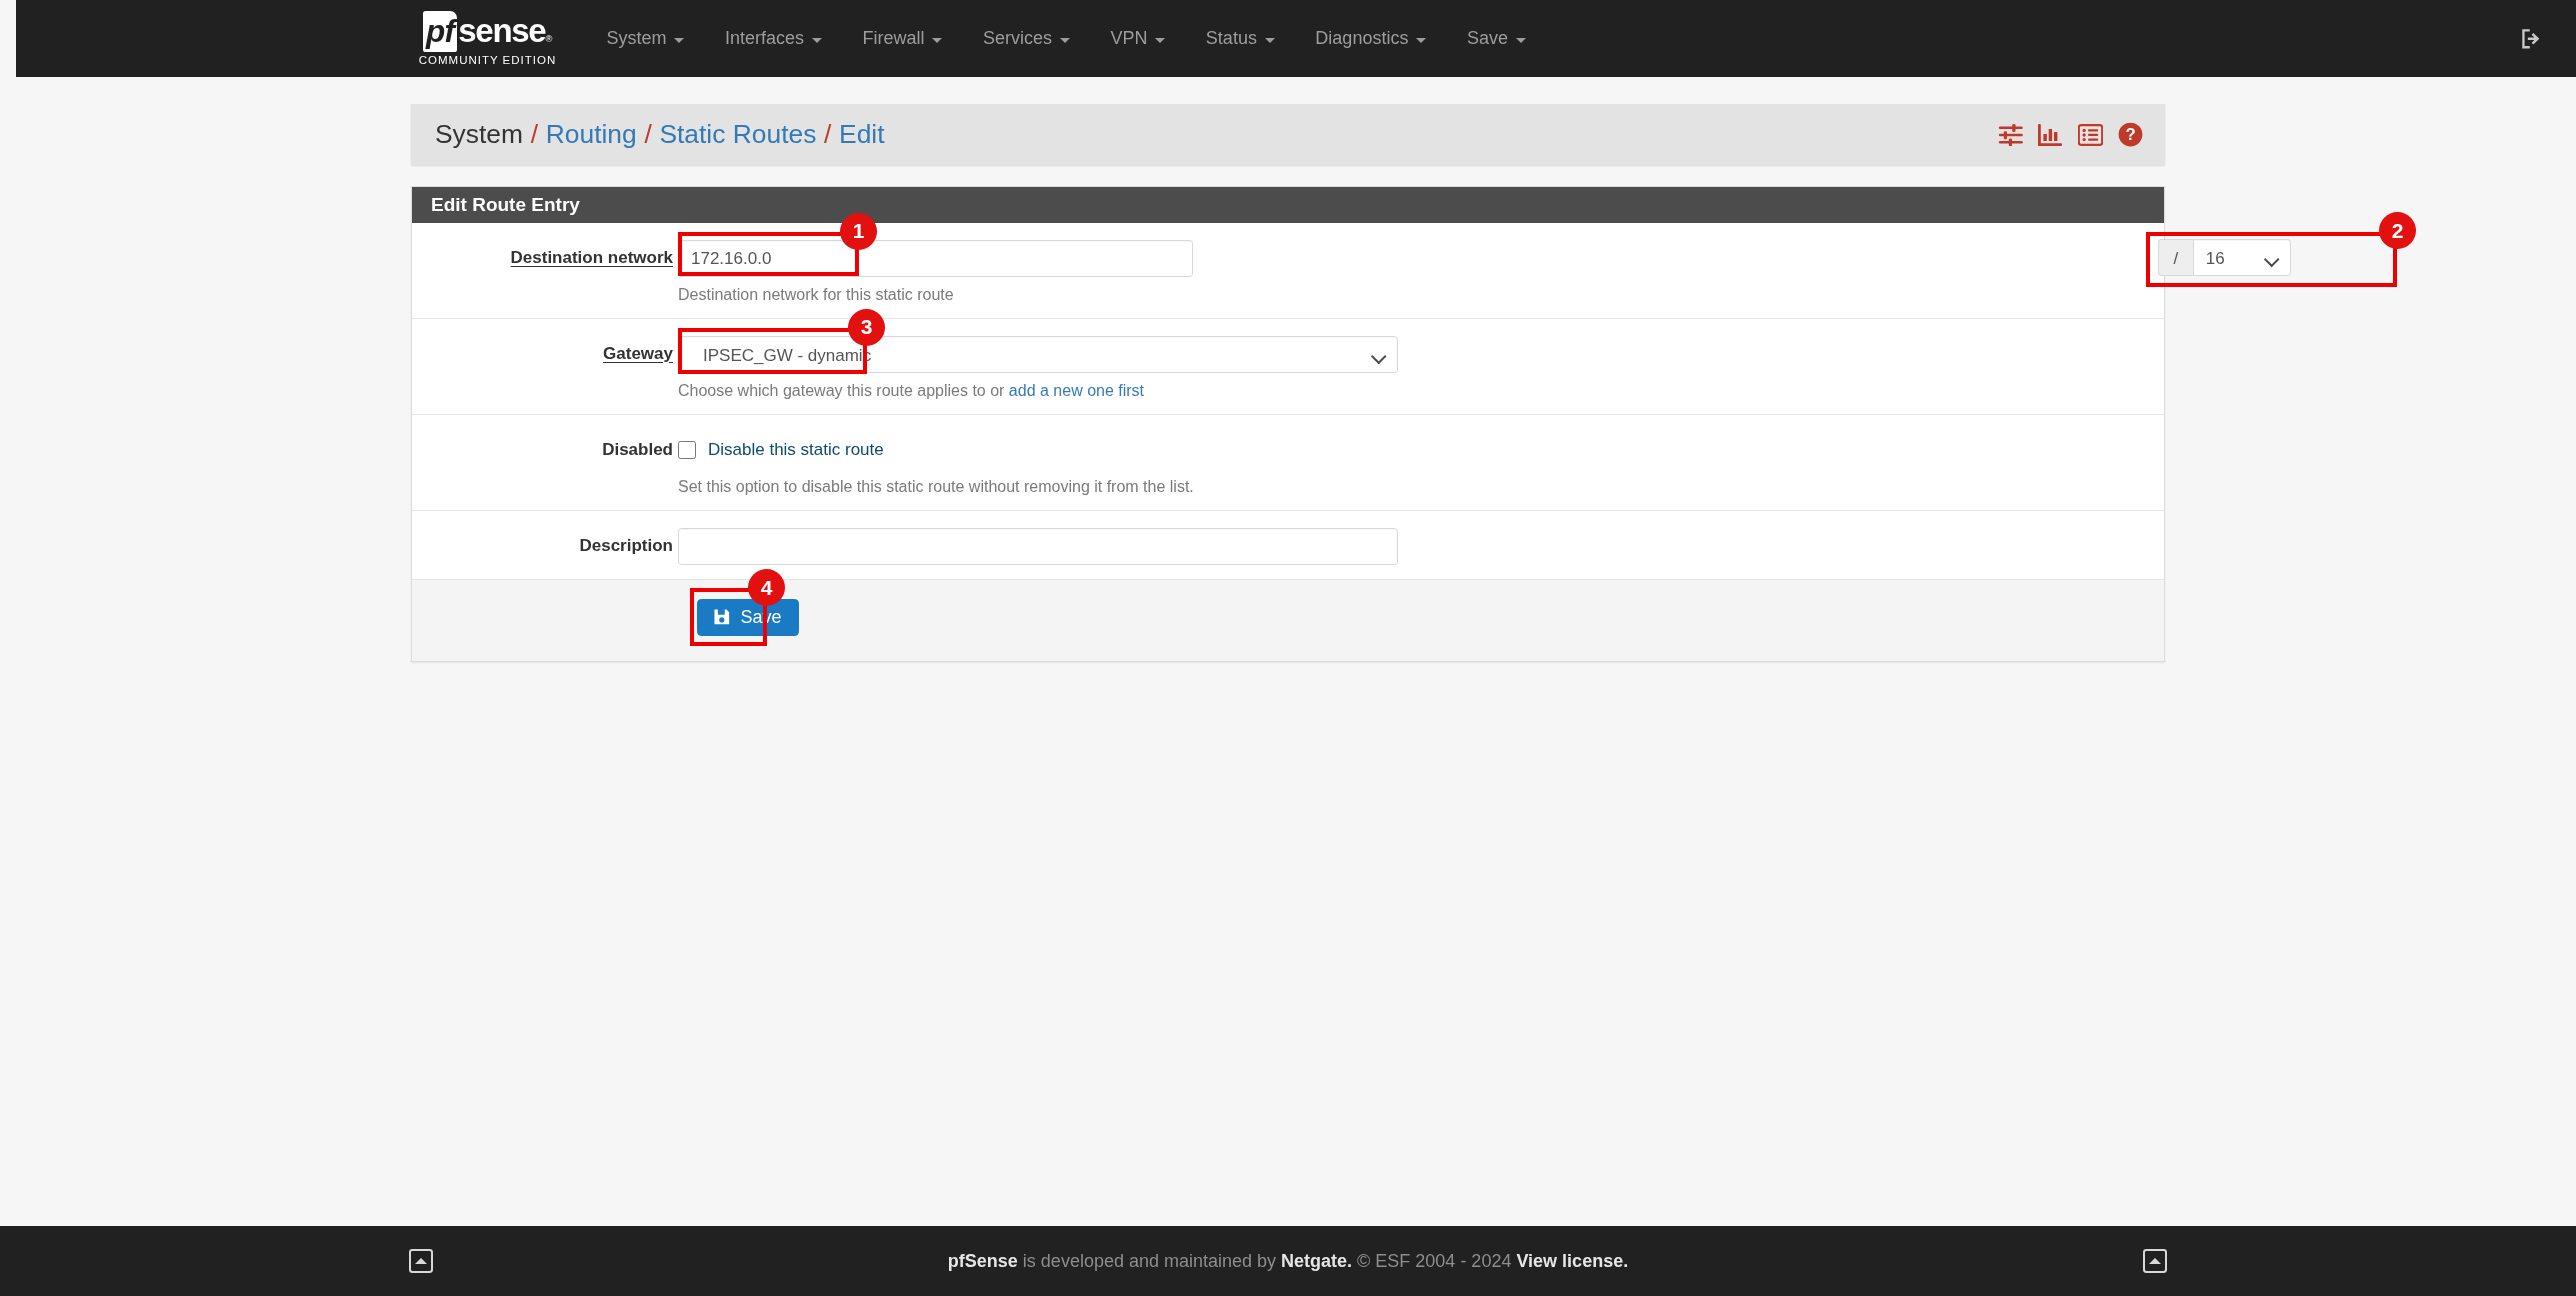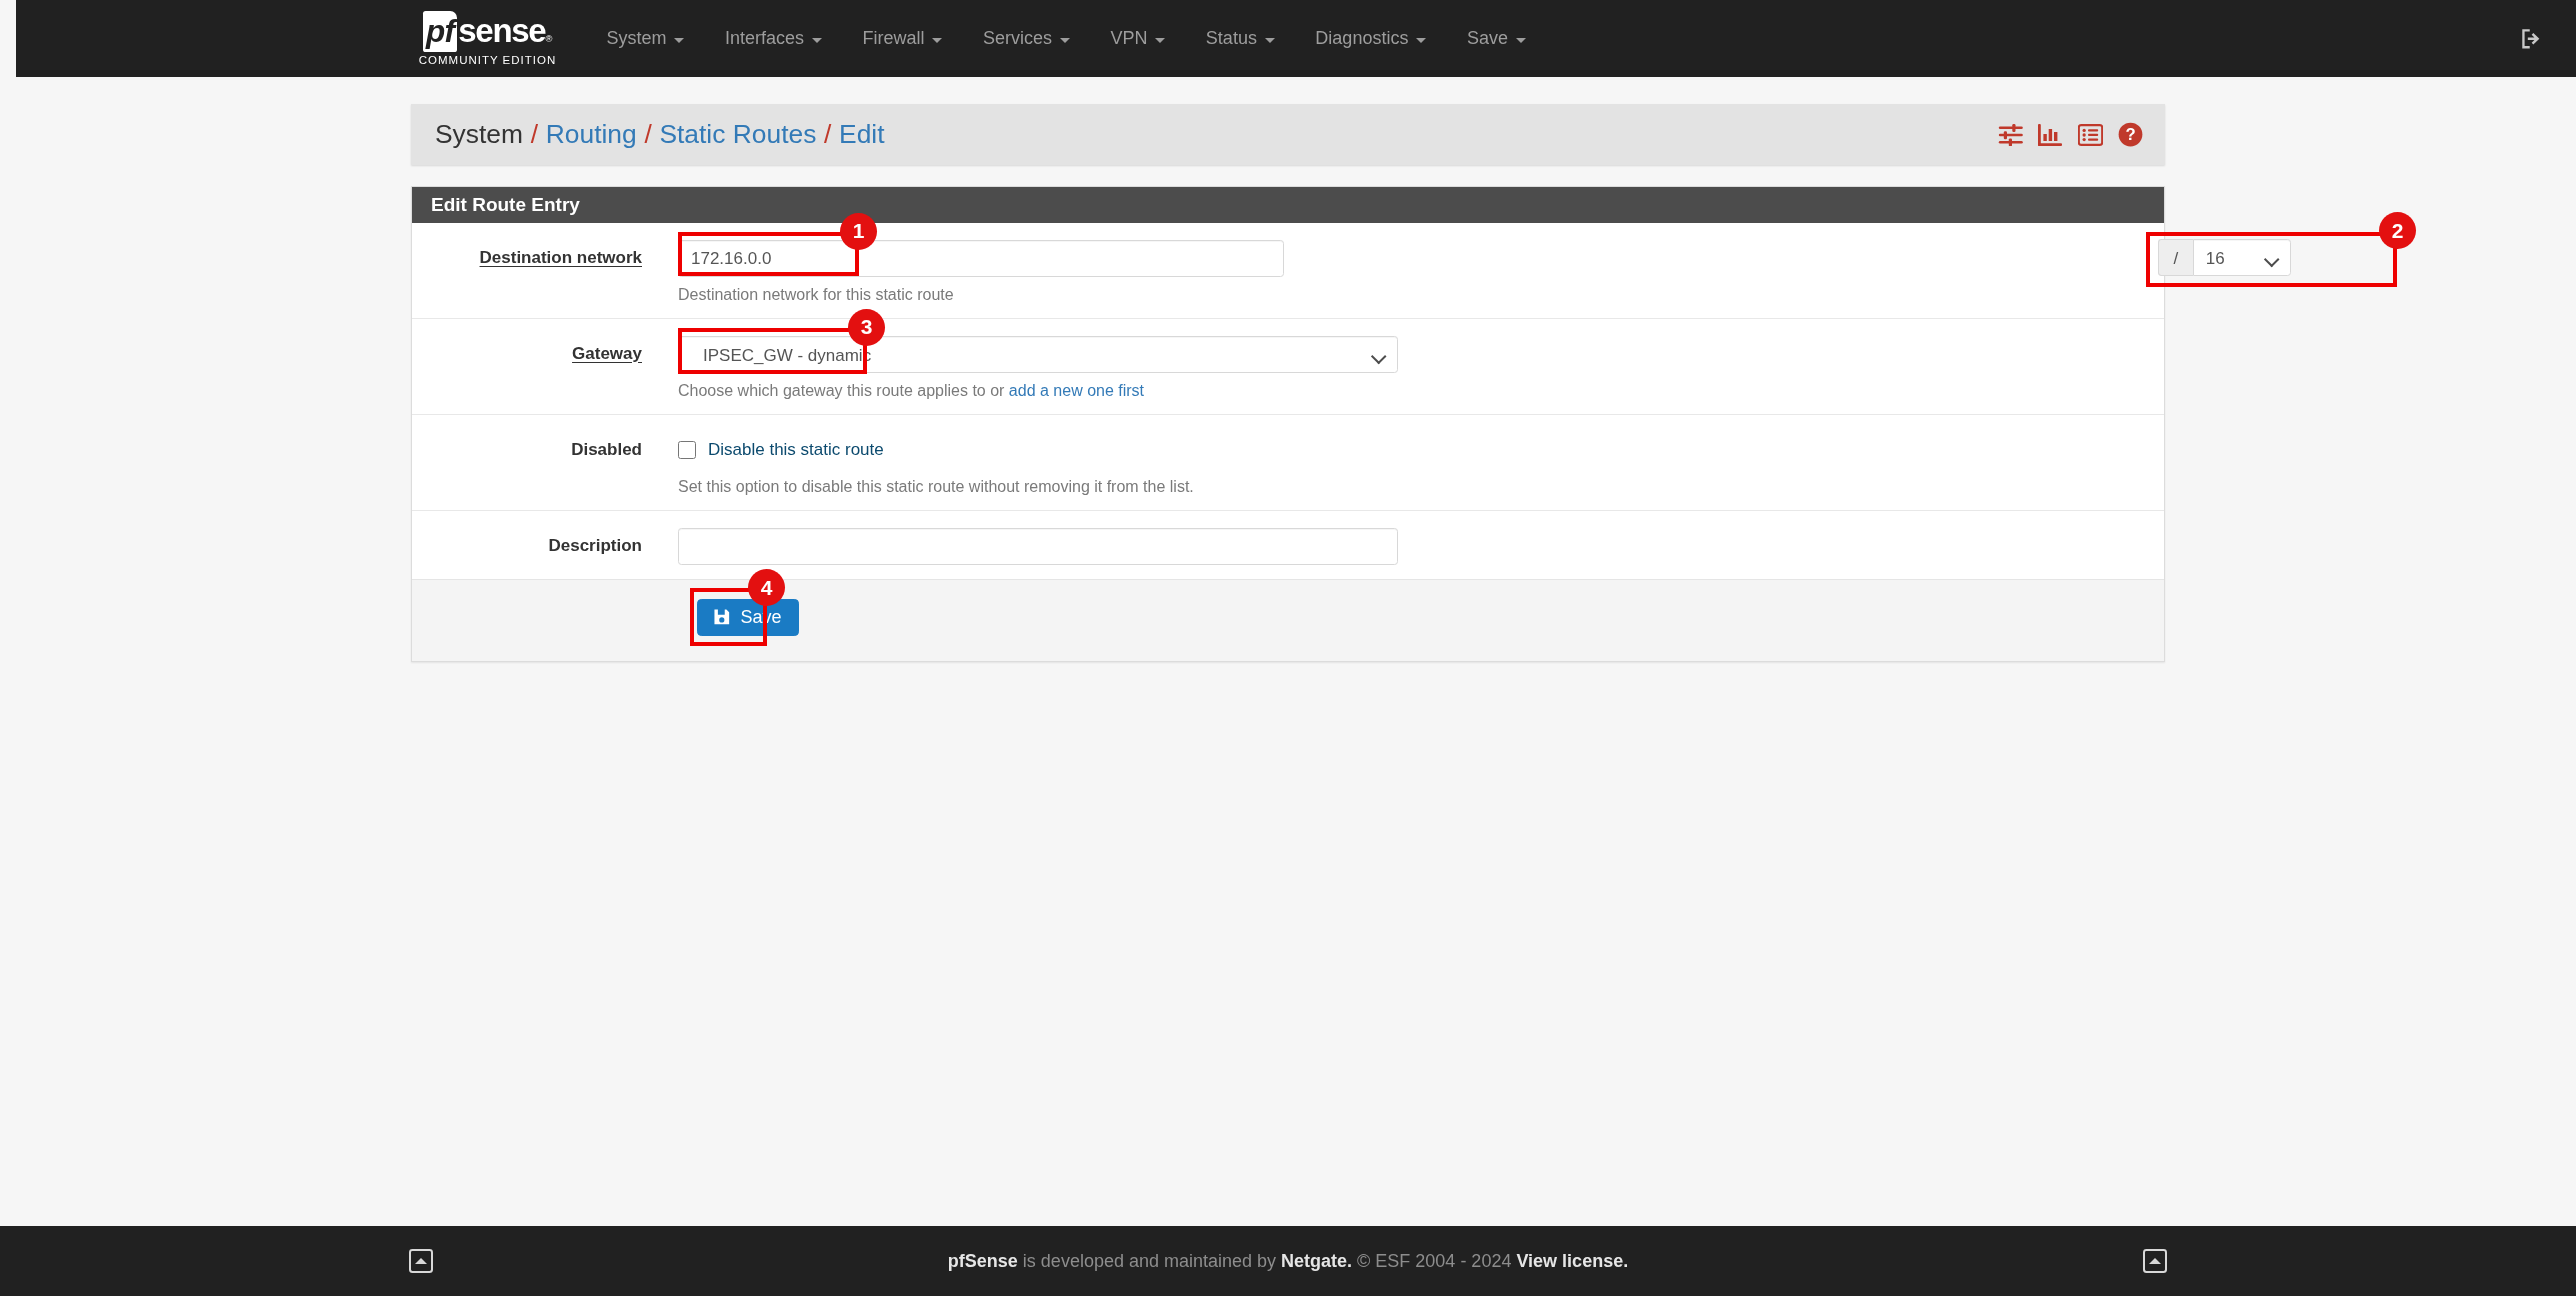--- a/index.html
+++ b/index.html
@@ -137,21 +137,21 @@
     border-bottom: 0.9px solid #e8e8e8;
     position: relative;
     min-height: 53px;
   }
   .form-row:last-of-type { border-bottom: none; }
 
   .col-label {
     width: 266px;
     flex: 0 0 266px;
     text-align: right;
-    padding-right: 36px;
+    padding-right: 5px;
     padding-top: 7.7px;
     font-size: 17px;
     font-weight: bold;
     color: #333;
   }
   .lbl-underline { text-decoration: underline; text-underline-offset: 2.6px; }
   .col-field { flex: 1 1 auto; padding-bottom: 13.6px; }
 
   .inp {
     display: block;
@@ -159,21 +159,21 @@
     border: 0.9px solid #d8d8d8;
     border-radius: 3.4px;
     background: #fff;
     font-size: 17px;
     color: #555;
     padding: 0 12px;
     line-height: 37px;
     font-family: "Liberation Sans", sans-serif;
     box-shadow: inset 0 0.9px 0.9px rgba(0,0,0,0.04);
   }
-  .inp-dest { width: 606px; }
+  .inp-dest { width: 515px; }
   .inp-desc { width: 720px; }
 
   .select-wrap {
     position: relative;
     display: inline-block;
   }
   .sel {
     height: 37px;
     border: 0.9px solid #d8d8d8;
     border-radius: 3.4px;

